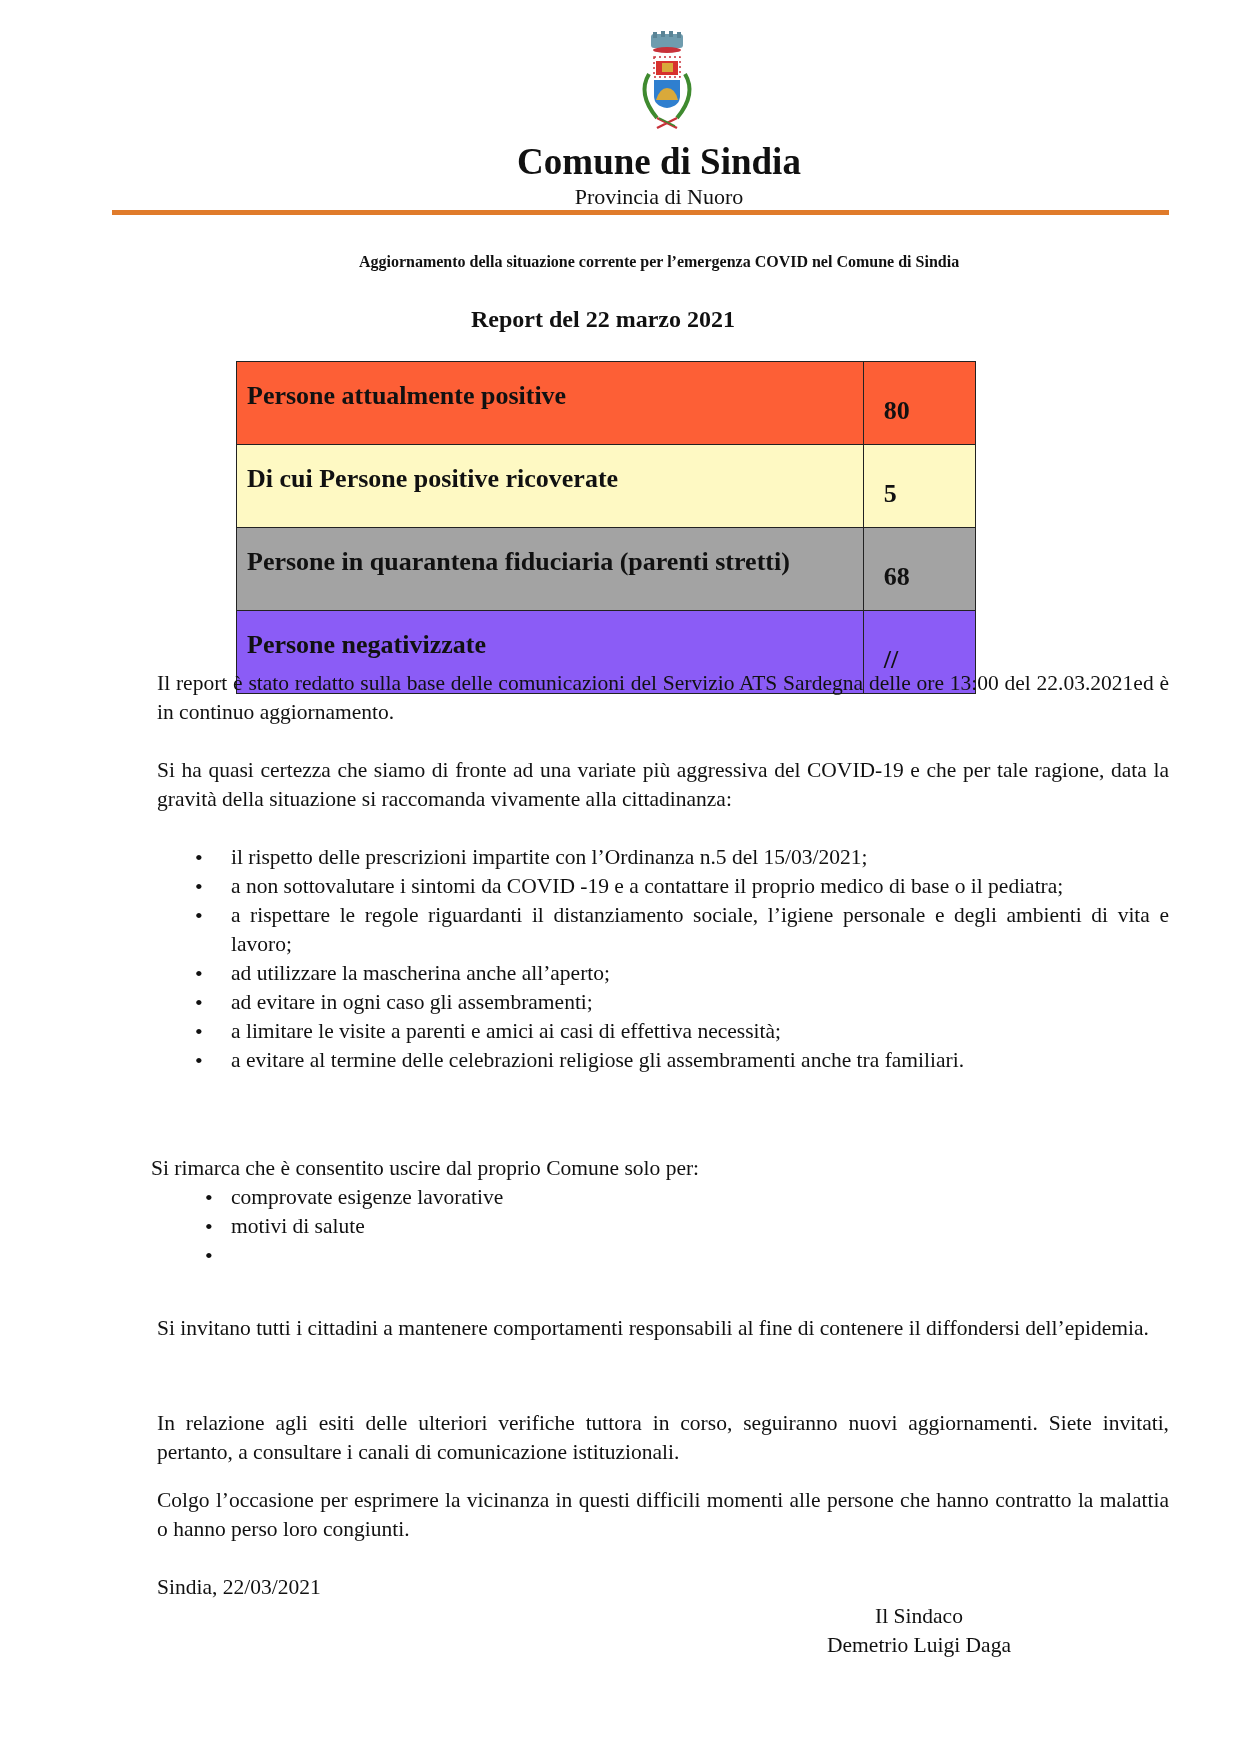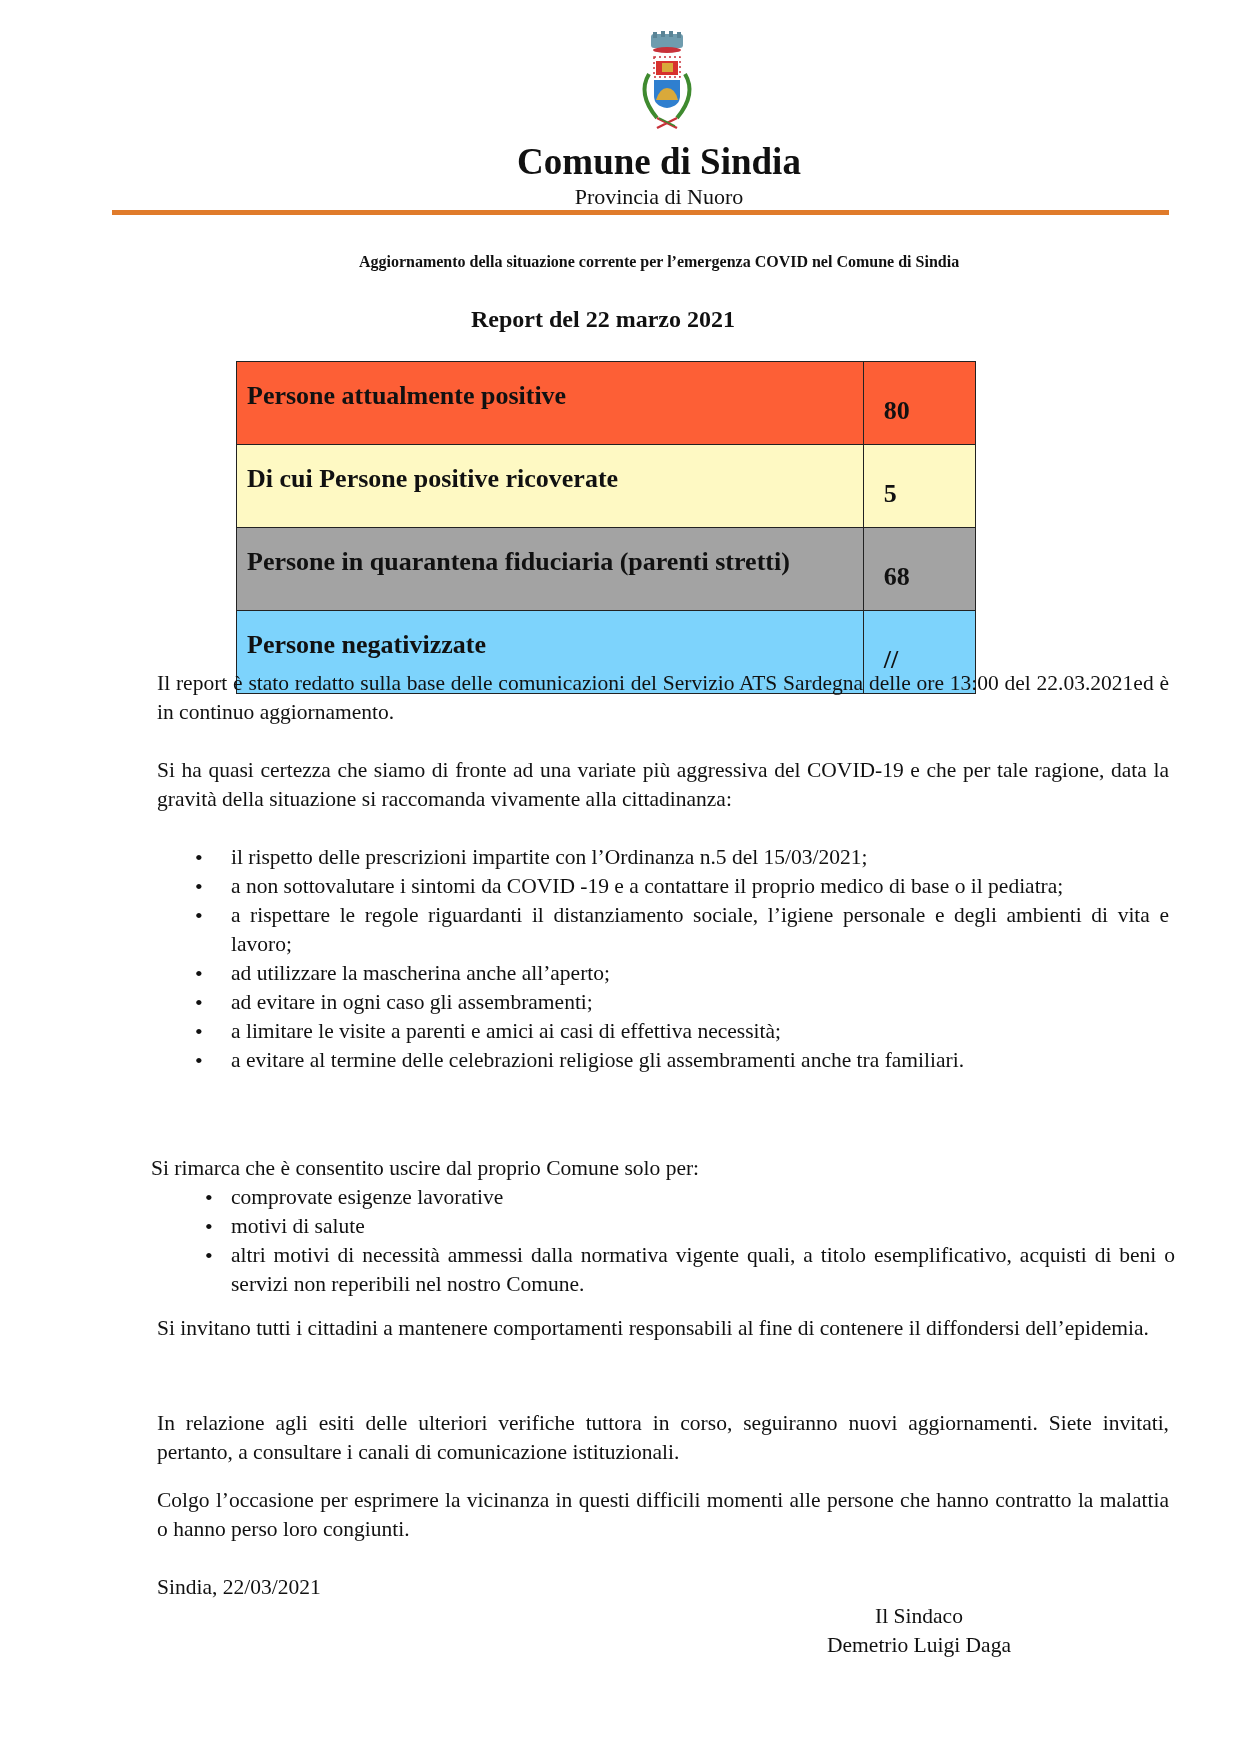--- a/index.html
+++ b/index.html
@@ -94,21 +94,21 @@
       <td class="value">80</td>
     </tr>
     <tr style="background:#fef9c3">
       <td class="label">Di cui Persone positive ricoverate</td>
       <td class="value">5</td>
     </tr>
     <tr style="background:#a3a3a3">
       <td class="label">Persone in quarantena fiduciaria (parenti stretti)</td>
       <td class="value">68</td>
     </tr>
-    <tr style="background:#7dd3fc">
+    <tr style="background:#8b5cf6">
       <td class="label">Persone negativizzate</td>
       <td class="value">//</td>
     </tr>
   </tbody>
 </table>
 
 <div class="abs body-text" style="top:669px;">
   <p>Il report è stato redatto sulla base delle comunicazioni del Servizio ATS Sardegna delle ore 13:00 del 22.03.2021ed è in continuo aggiornamento.</p>
 </div>
 
@@ -126,21 +126,21 @@
     <li><span class="dot">•</span><span>a limitare le visite a parenti e amici ai casi di effettiva necessità;</span></li>
     <li><span class="dot">•</span><span>a evitare al termine delle celebrazioni religiose gli assembramenti anche tra familiari.</span></li>
   </ul>
 </div>
 
 <div class="abs body-text" style="top:1141px; left:112px; width:1024px;margin-top:13px;">
   <p>Si rimarca che è consentito uscire dal proprio Comune solo per:</p>
   <ul class="bullets compact">
     <li style="padding-left:80px;"><span class="dot" style="left:54px;">•</span><span>comprovate esigenze lavorative</span></li>
     <li style="padding-left:80px;"><span class="dot" style="left:54px;">•</span><span>motivi di salute</span></li>
-    <li style="padding-left:80px;"><span class="dot" style="left:54px;">•</span><span>altri motivi di necessità ammessi dalla normativa vigente quali, a titolo esemplificativo, acquisti di beni o servizi non reperibili nel nostro Comune.</span></li>
+    <li style="padding-left:80px;"><span class="dot" style="left:54px;">•</span></li>
   </ul>
 </div>
 
 <div class="abs body-text" style="top:1314px;">
   <p>Si invitano tutti i cittadini a mantenere comportamenti responsabili al fine di contenere il diffondersi dell’epidemia.</p>
 </div>
 
 <div class="abs body-text" style="top:1400px;margin-top:9px;">
   <p>In relazione agli esiti delle ulteriori verifiche tuttora in corso, seguiranno nuovi aggiornamenti. Siete invitati, pertanto, a consultare i canali di comunicazione istituzionali.</p>
 </div>

